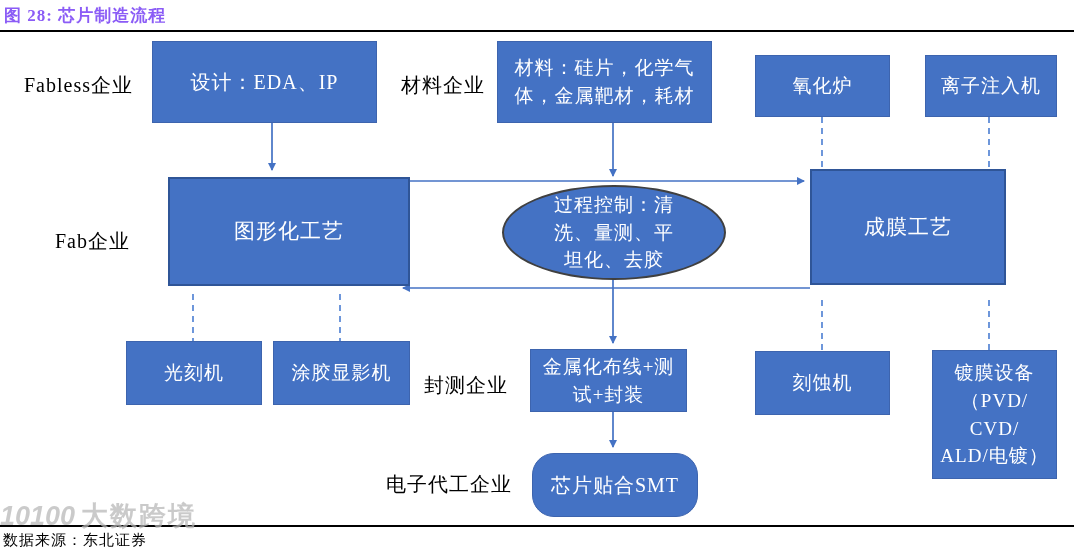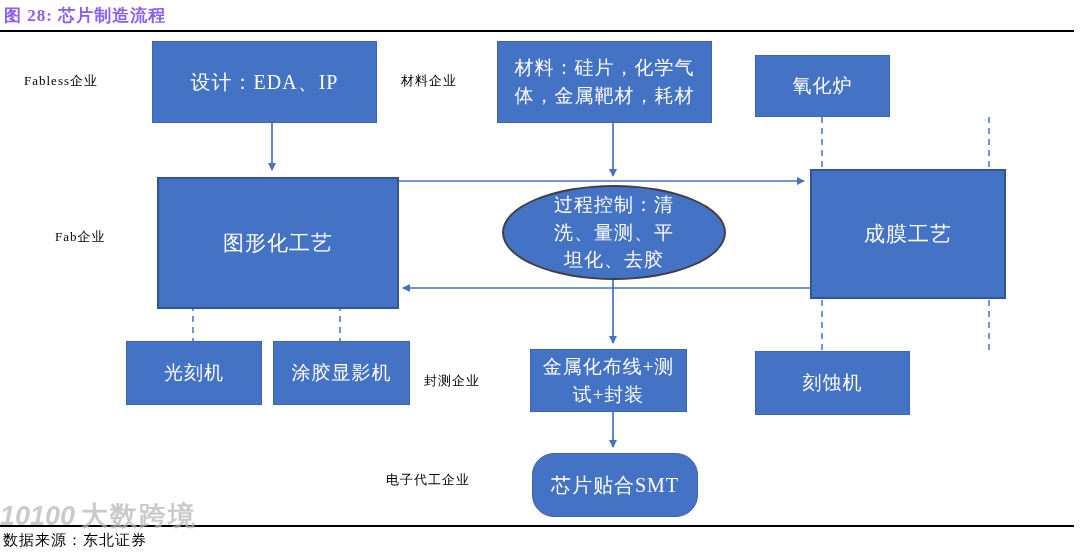--- a/index.html
+++ b/index.html
@@ -6,21 +6,21 @@
   #stage{
     position:relative;width:1080px;height:556px;background:#ffffff;
     font-family:"Liberation Serif", serif;overflow:hidden;
   }
   .fig-title{
     position:absolute;left:4px;top:4px;font-size:17px;font-weight:bold;color:#8b5cf6;
     letter-spacing:1px;white-space:nowrap;
   }
   .rule{position:absolute;left:0;background:#000;height:2px;}
   .row-label{
-    position:absolute;font-size:13px;color:#000;white-space:nowrap;letter-spacing:1px;
+    position:absolute;font-size:20px;color:#000;white-space:nowrap;letter-spacing:1px;
   }
   .node{
     position:absolute;background:#4472C4;color:#fff;border:1px solid #3D64AE;
     display:flex;align-items:center;justify-content:center;text-align:center;
     box-sizing:border-box;font-size:19px;letter-spacing:1px;
   }
   .node span{white-space:pre-line;line-height:1.45;}
   .node.big{border:2px solid #2F5597;font-size:21px;}
   .node.ellipse{border-radius:50%;border:2px solid #404040;}
   .connector-layer{position:absolute;left:0;top:0;z-index:0;}
@@ -81,52 +81,61 @@
 
   <div class="node" style="left:497px;top:41px;width:215px;height:82px;">
     <span>材料：硅片，化学气
 体，金属靶材，耗材</span>
   </div>
 
   <div class="node" style="left:755px;top:55px;width:135px;height:62px;">
     <span>氧化炉</span>
   </div>
 
+  <div class="node" style="left:925px;top:55px;width:132px;height:62px;">
+    <span>离子注入机</span>
+  </div>
 
-  <div class="node big" style="left:157px;top:177px;width:242px;height:132px;">
+  <div class="node big" style="left:168px;top:177px;width:242px;height:109px;">
     <span>图形化工艺</span>
   </div>
 
   <div class="node ellipse" style="left:502px;top:185px;width:224px;height:95px;">
     <span>过程控制：清
 洗、量测、平
 坦化、去胶</span>
   </div>
 
-  <div class="node big" style="left:810px;top:169px;width:196px;height:130px;">
+  <div class="node big" style="left:810px;top:169px;width:196px;height:116px;">
     <span>成膜工艺</span>
   </div>
 
   <div class="node" style="left:126px;top:341px;width:136px;height:64px;">
     <span>光刻机</span>
   </div>
 
   <div class="node" style="left:273px;top:341px;width:137px;height:64px;">
     <span>涂胶显影机</span>
   </div>
 
   <div class="node" style="left:530px;top:349px;width:157px;height:63px;">
     <span>金属化布线+测
 试+封装</span>
   </div>
 
-  <div class="node" style="left:755px;top:351px;width:155px;height:64px;">
+  <div class="node" style="left:755px;top:351px;width:135px;height:64px;">
     <span>刻蚀机</span>
   </div>
 
+  <div class="node" style="left:932px;top:350px;width:125px;height:129px;">
+    <span>镀膜设备
+（PVD/
+CVD/
+ALD/电镀）</span>
+  </div>
 
   <div class="node" style="left:532px;top:453px;width:166px;height:64px;font-size:20px;border-radius:22px;">
     <span>芯片贴合SMT</span>
   </div>
 
   <div class="watermark">
     <span class="logo">10100</span><span>大数跨境</span>
   </div>
 
   <div class="source-line">数据来源：东北证券</div>

